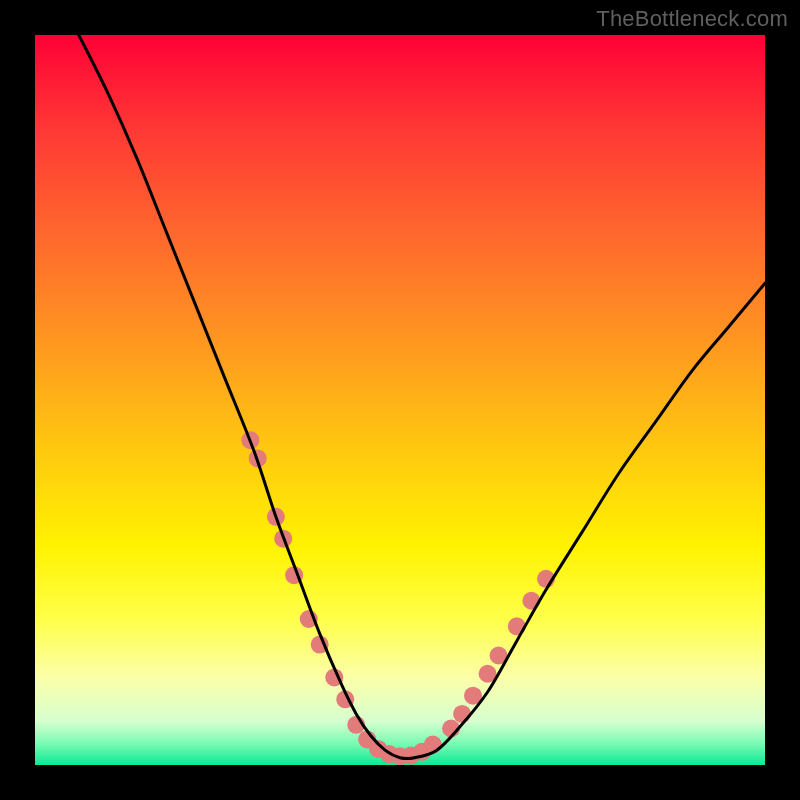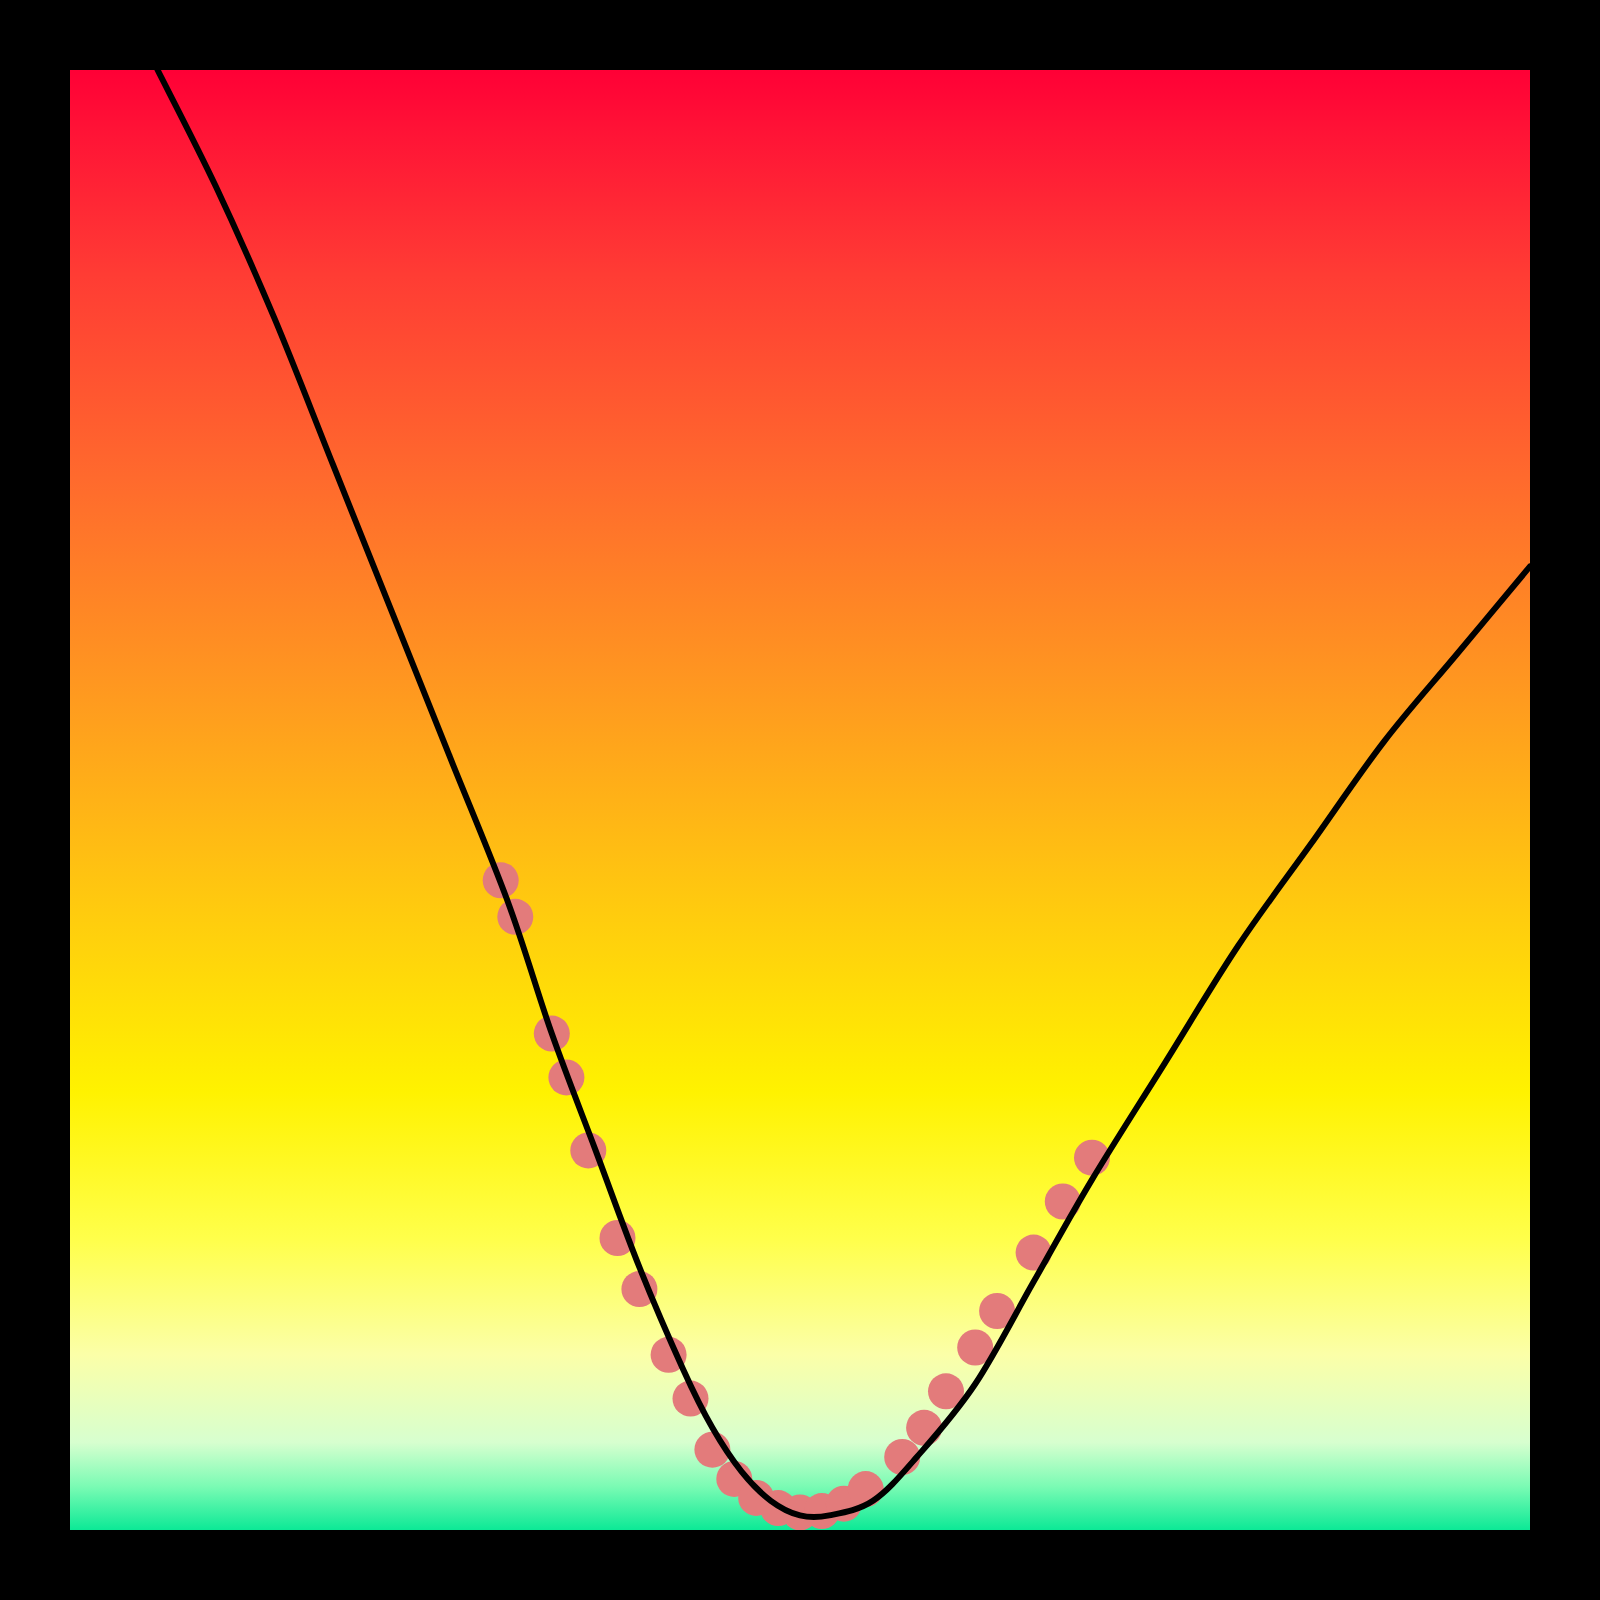--- a/index.html
+++ b/index.html
@@ -55,20 +55,21 @@
     left: 0;
     width: 730px;
     height: 730px;
     pointer-events: none;
   }
 </style>
 </head>
 <body>
 
 <div class="frame">
+  <div class="watermark">TheBottleneck.com</div>
   <div class="plot">
     <svg class="curve" viewBox="0 0 730 730">
       <g id="dots-layer">
           <circle cx="215.35" cy="405.15" r="9" fill="#e37b7b"></circle>
           <circle cx="222.65" cy="423.40000000000003" r="9" fill="#e37b7b"></circle>
           <circle cx="240.9" cy="481.79999999999995" r="9" fill="#e37b7b"></circle>
           <circle cx="248.20000000000002" cy="503.7" r="9" fill="#e37b7b"></circle>
           <circle cx="259.15" cy="540.2" r="9" fill="#e37b7b"></circle>
           <circle cx="273.75" cy="584" r="9" fill="#e37b7b"></circle>
           <circle cx="284.7" cy="609.55" r="9" fill="#e37b7b"></circle>

